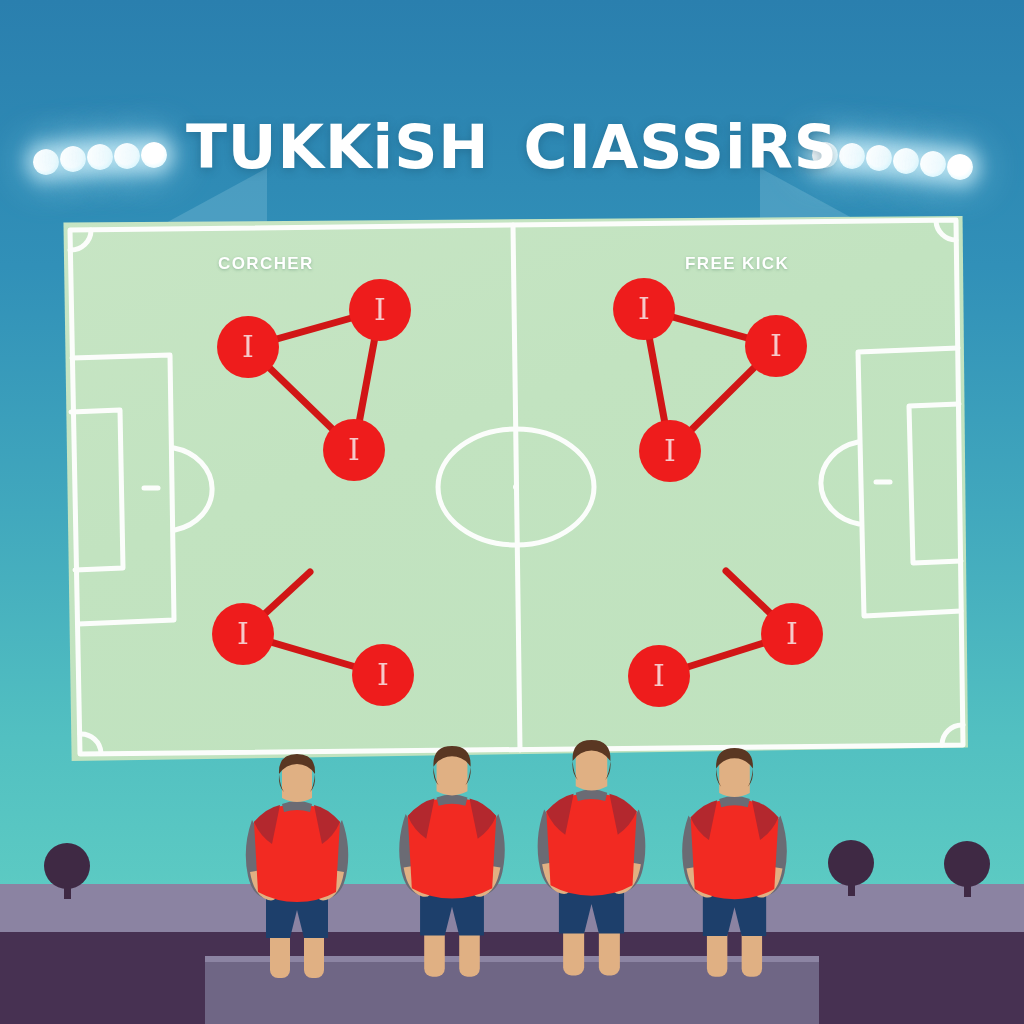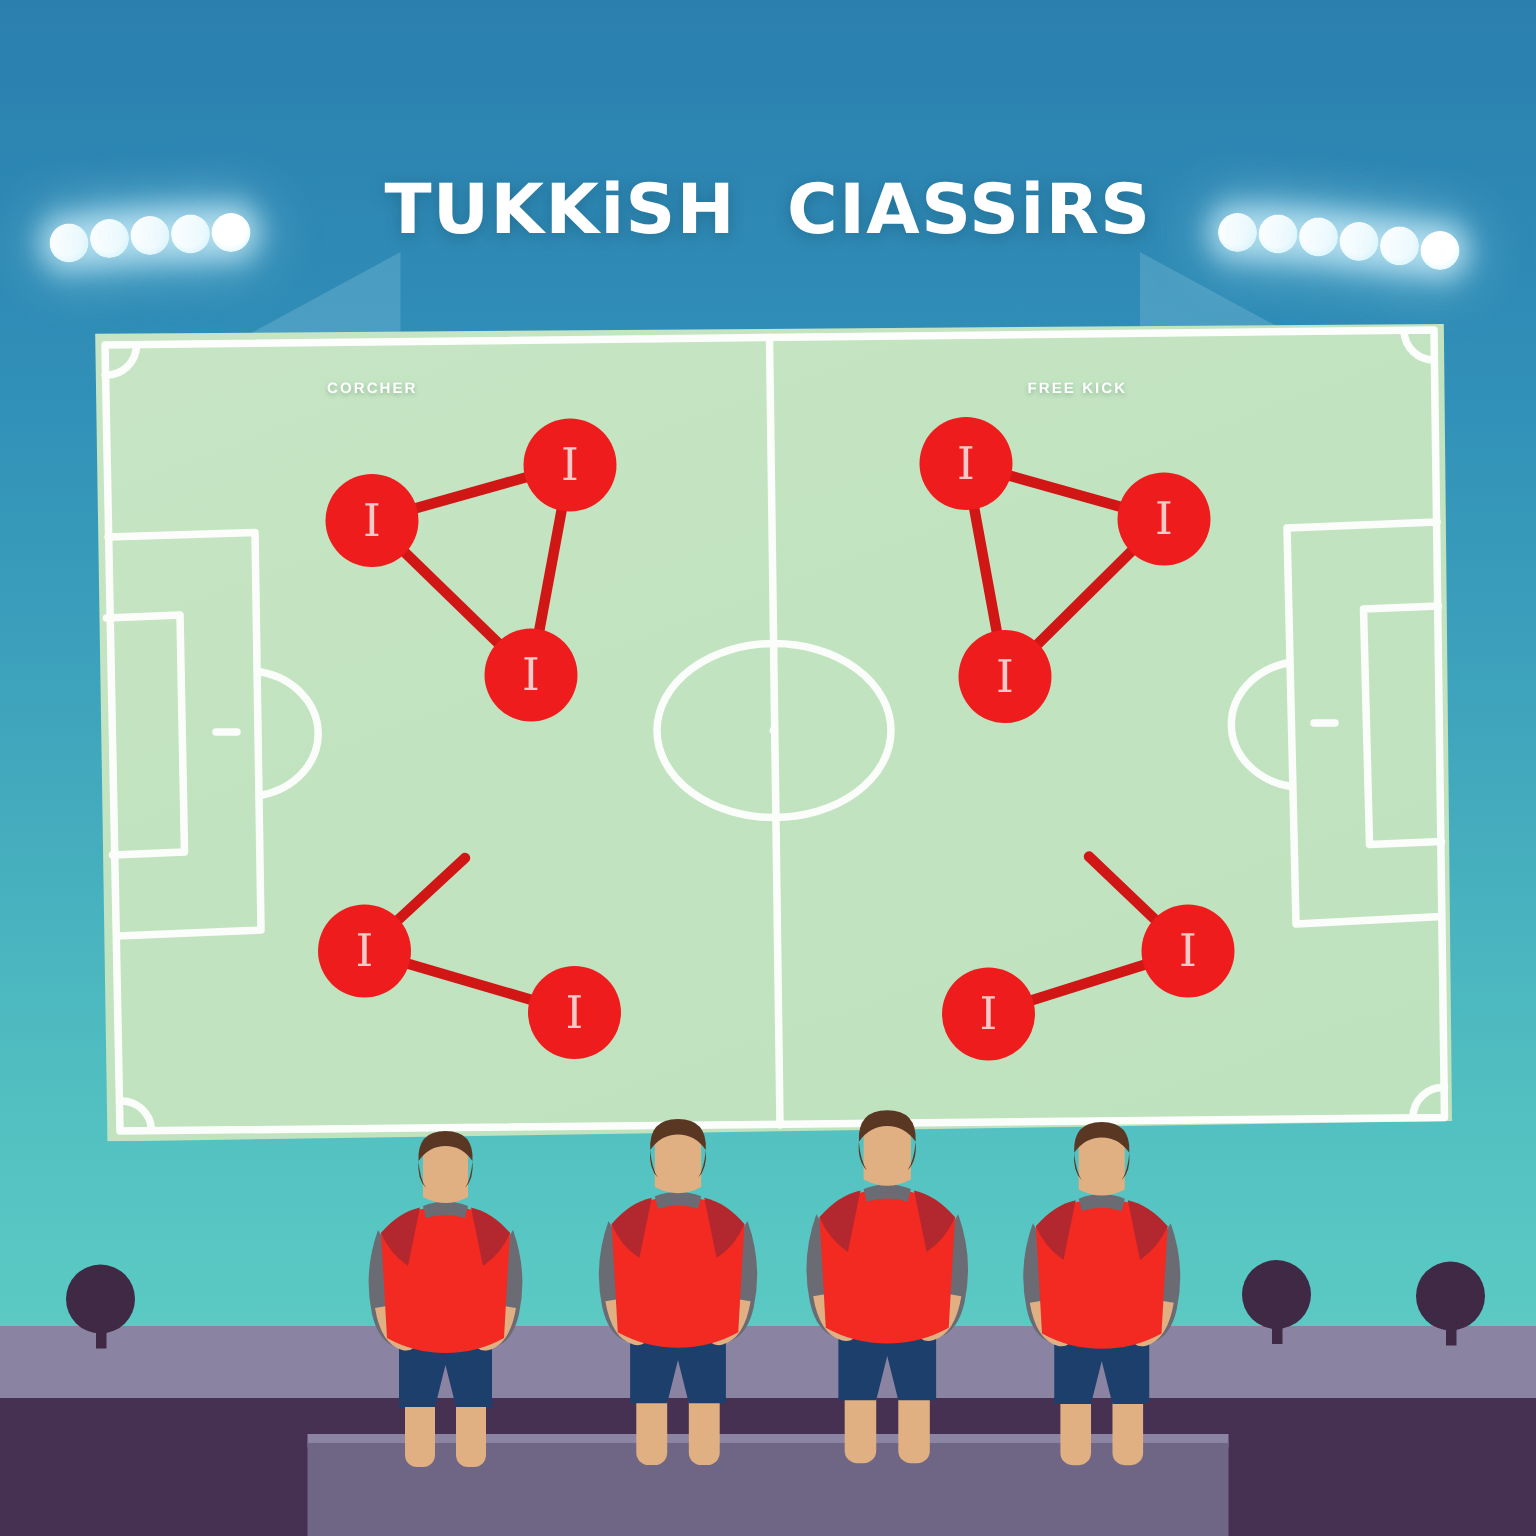--- a/index.html
+++ b/index.html
@@ -65,40 +65,40 @@
     box-shadow: 0 8px 26px rgba(20,60,80,.18);
     clip-path: polygon(0.6% 1.2%, 99.4% 0.0%, 100% 97.5%, 1.5% 100%);
   }
   .pitch-lines { position: absolute; inset: 0; }
   .pitch-lines svg { width: 100%; height: 100%; display: block; }
 
   .zone-label {
     position: absolute;
     color: #ffffff;
     font-weight: 700;
-    font-size: 10px;
+    font-size: 17px;
     letter-spacing: 1.4px;
     text-shadow: 0 1px 3px rgba(80,130,100,.45);
     white-space: nowrap;
   }
   .zone-label.left  { left: 160px; top: 38px; }
   .zone-label.right { left: 627px; top: 38px; }
 
   
   .markers { position: absolute; inset: 0; }
   .markers svg { width: 100%; height: 100%; display: block; overflow: visible; }
 
   
   .title {
     position: absolute;
     top: 112px;
     left: 0; right: 0;
     text-align: center;
     color: #ffffff;
-    font-size: 46px;
+    font-size: 60px;
     font-weight: 700;
     letter-spacing: 1px;
     text-shadow: 0 2px 10px rgba(20,70,95,.35);
     font-family: "DejaVu Sans", sans-serif;
   }
   .title .gap { display: inline-block; width: 34px; }
 
   
   .ground-mid {
     position: absolute;

